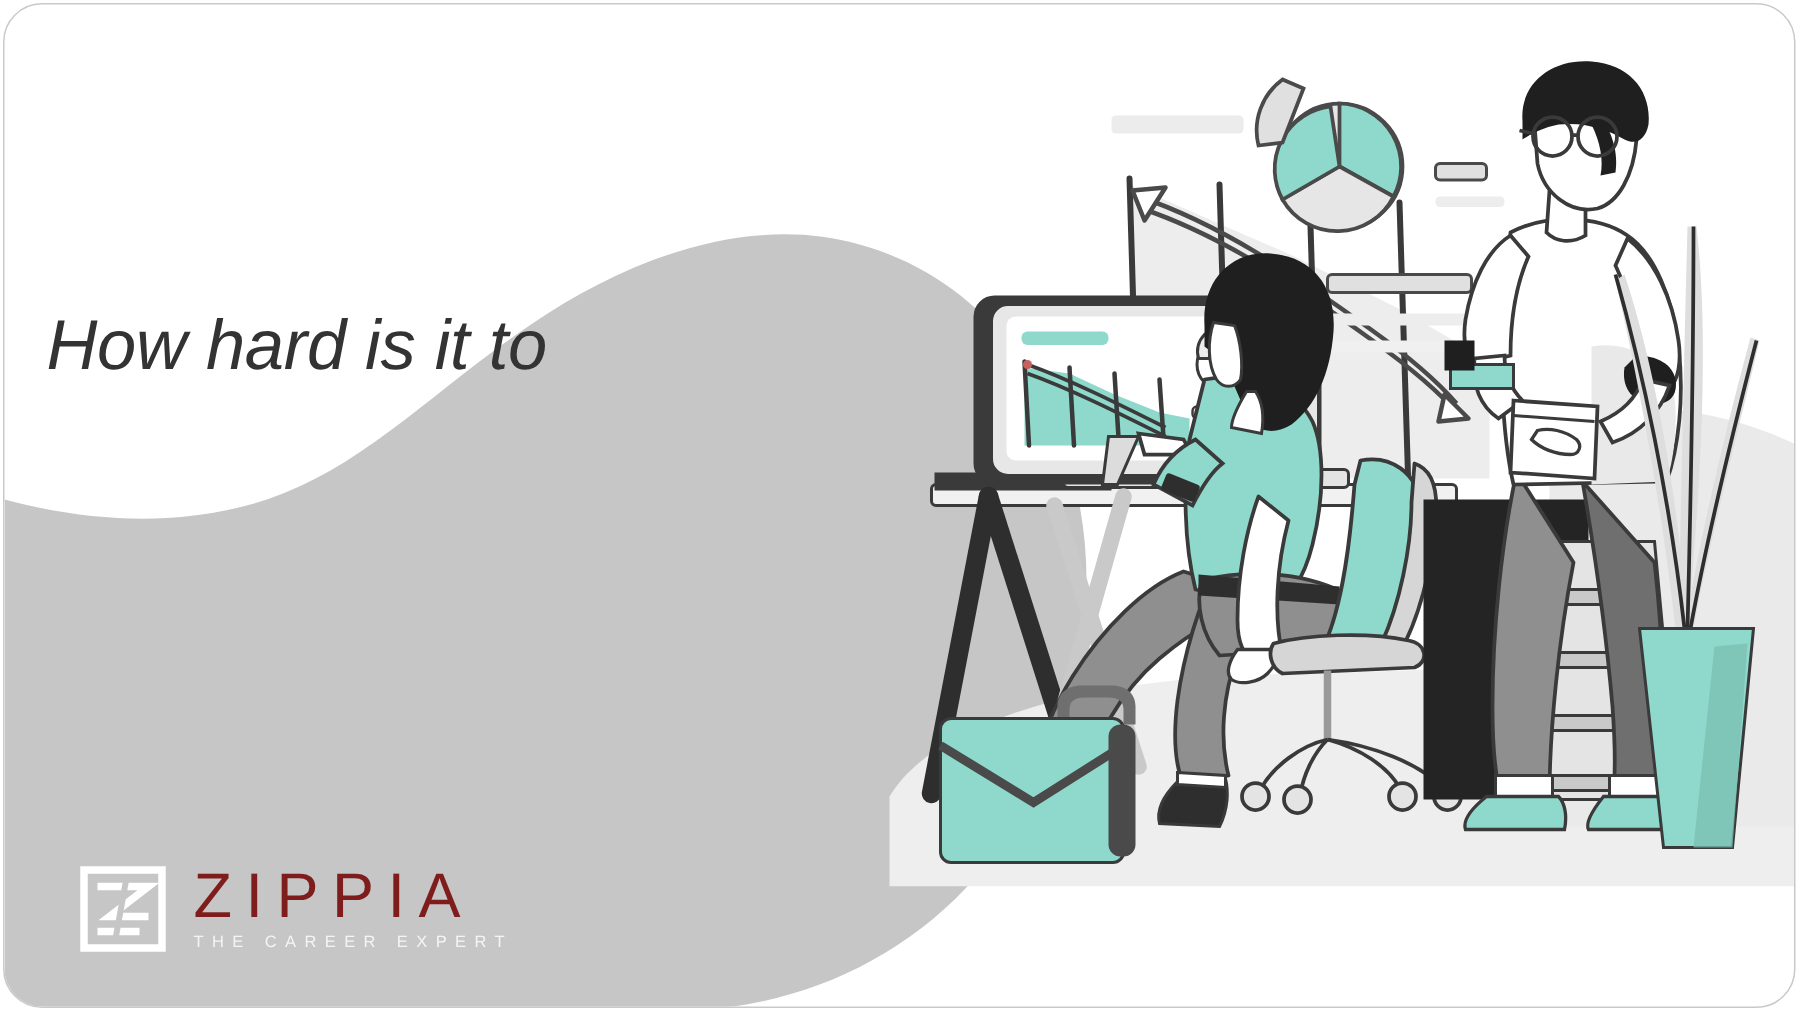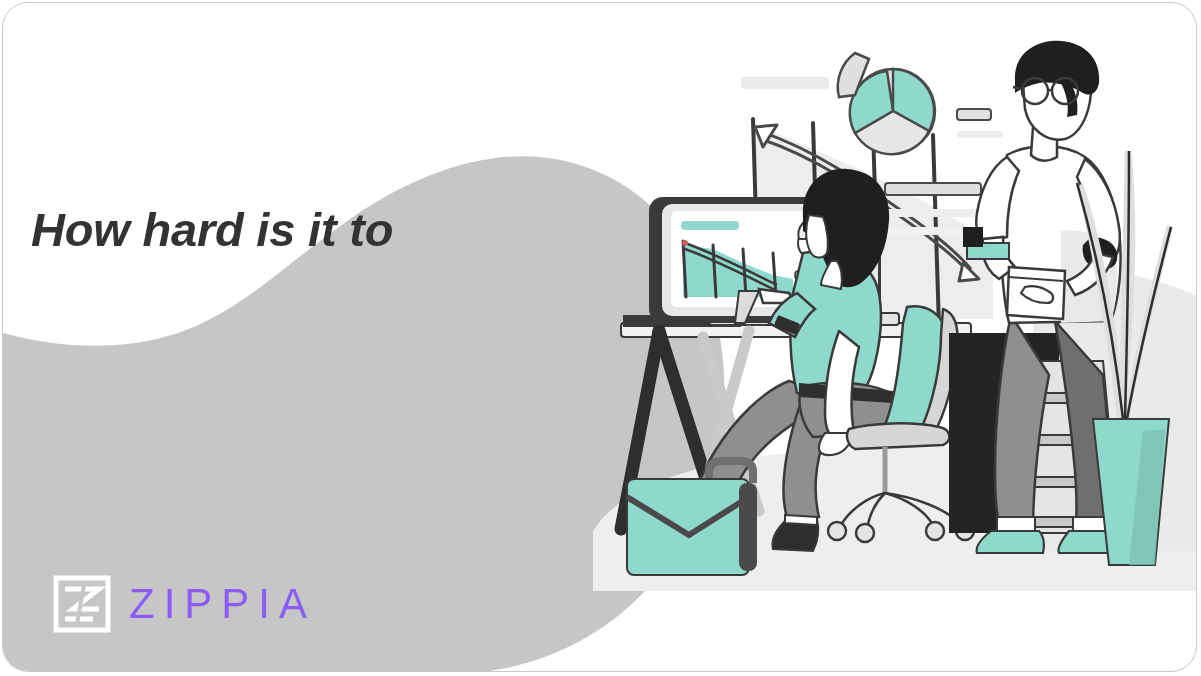--- a/index.html
+++ b/index.html
@@ -38,21 +38,21 @@
   }
 
   
   .headline {
     position: absolute;
     left: 28px;
     top: 198px;
     width: 480px;
     font-size: 47px;
     line-height: 58px;
-    font-weight: bold;
+    font-weight: normal;
     font-style: italic;
     color: #333333;
     letter-spacing: -0.2px;
   }
 
   
   .logo {
     position: absolute;
     left: 50px;
     top: 572px;
@@ -66,21 +66,21 @@
   }
   .logo-text-wrap {
     margin-left: 18px;
     display: flex;
     flex-direction: column;
     justify-content: center;
   }
   .logo-word {
     font-size: 42px;
     letter-spacing: 9px;
-    color: #8b5cf6;
+    color: #7f1d1d;
     line-height: 44px;
     font-weight: 400;
   }
   .logo-tag {
     font-size: 11px;
     letter-spacing: 5.6px;
     color: #ffffff;
     opacity: 0.82;
     line-height: 16px;
     margin-top: 1px;
@@ -113,20 +113,21 @@
 
   <div class="logo">
     <svg class="logo-mark" viewBox="0 0 58 58">
       <path d="M3,3 H55 V55 H3 Z" fill="none" stroke="#ffffff" stroke-width="5"></path>
       <path d="M12,14 H46 L20,34 H46" fill="none" stroke="#ffffff" stroke-width="5" stroke-linejoin="miter"></path>
       <path d="M12,44 H40" fill="none" stroke="#ffffff" stroke-width="5"></path>
       <path d="M31,10 L24,49" stroke="#c6c6c6" stroke-width="4" fill="none"></path>
     </svg>
     <div class="logo-text-wrap">
       <div class="logo-word">ZIPPIA</div>
+      <div class="logo-tag">THE CAREER EXPERT</div>
     </div>
   </div>
 
   <svg class="illustration" viewBox="0 0 640 560">
 
     <path d="M30,500 C60,450 160,420 300,418 C420,416 540,410 620,380 L640,380 L640,560 L30,560 Z" fill="#eeeeee"></path>
     <path d="M470,250 C540,230 600,248 640,268 L640,520 L470,520 Z" fill="#eaeaea"></path>
 
     <g>
       <rect x="178" y="46" width="88" height="12" rx="3" fill="#ececec"></rect>

